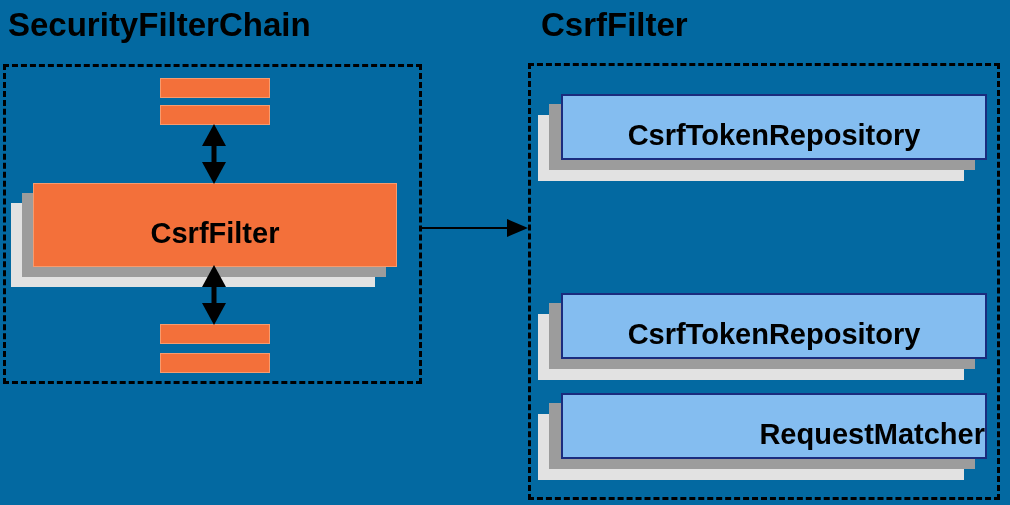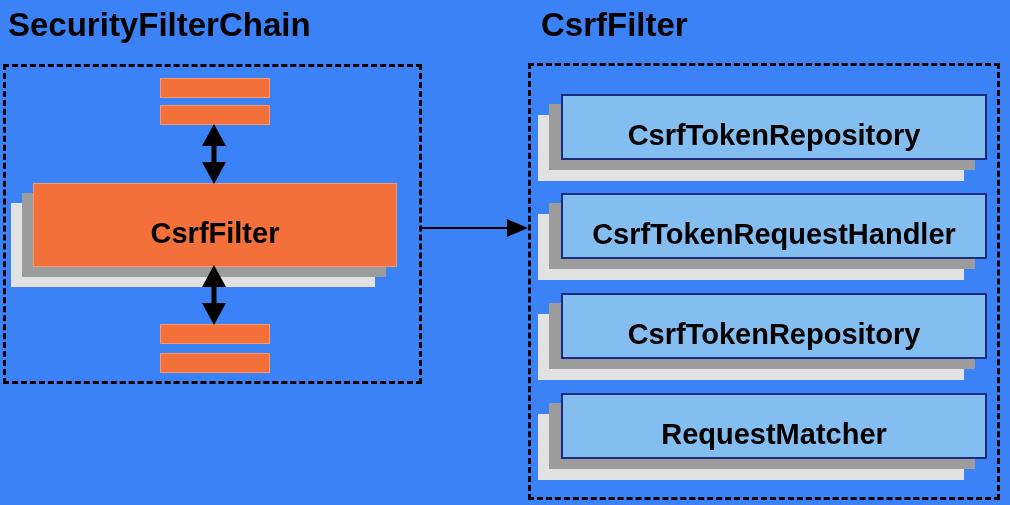--- a/index.html
+++ b/index.html
@@ -5,21 +5,21 @@
   html, body {
     margin: 0;
     padding: 0;
     background: #ffffff;
     font-family: "Liberation Sans", "DejaVu Sans", sans-serif;
   }
   .canvas {
     position: relative;
     width: 1010px;
     height: 505px;
-    background: #3b82f6;
+    background: #0369a1;
     overflow: hidden;
   }
   .title {
     position: absolute;
     font-size: 33px;
     font-weight: bold;
     color: #000000;
     line-height: 36px;
     white-space: nowrap;
   }
@@ -119,23 +119,20 @@
   <svg class="arrow-svg" style="left:421px; top:217px;" width="108" height="22" viewBox="0 0 108 22">
     <line x1="0" y1="11" x2="89" y2="11" stroke="#000000" stroke-width="2"></line>
     <polygon points="107,11 86,2 86,20" fill="#000000"></polygon>
   </svg>
 
   <div class="dashed right-dashed"></div>
 
   <div class="blue-box" style="top:94px;">
     <span class="box-label">CsrfTokenRepository</span>
   </div>
-  <div class="blue-box" style="top:193px;">
-    <span class="box-label">CsrfTokenRequestHandler</span>
-  </div>
   <div class="blue-box" style="top:293px;">
     <span class="box-label">CsrfTokenRepository</span>
   </div>
-  <div class="blue-box" style="top:393px;">
+  <div class="blue-box" style="top:393px;justify-content:flex-end;">
     <span class="box-label">RequestMatcher</span>
   </div>
 
 </div>
 
 </body></html>

